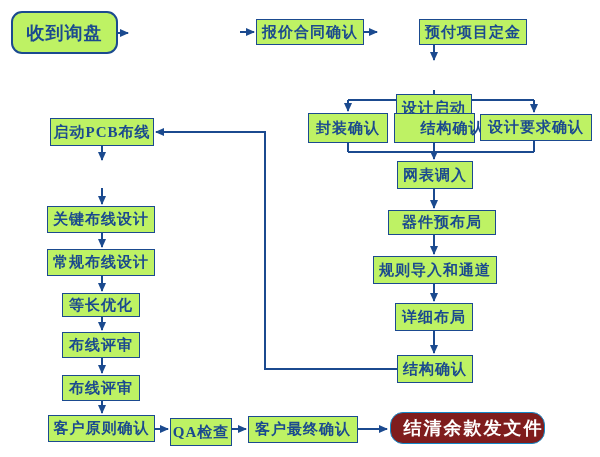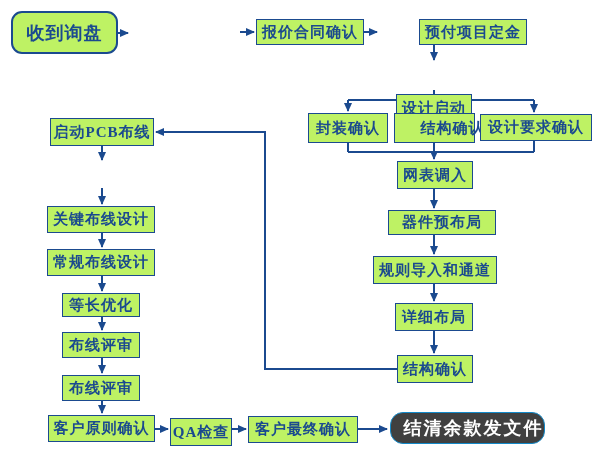--- a/index.html
+++ b/index.html
@@ -23,21 +23,21 @@
     white-space:nowrap;
     z-index:2;
   }
   .terminal-start{
     border:2.5px solid #1b4a8f;
     border-radius:11px;
     font-size:18px;
     letter-spacing:1px;
   }
   .terminal-end{
-    background:#404040;
+    background:#7f1d1d;
     border:1px solid #1289c8;
     border-radius:13px;
     color:#ffffff;
     font-size:18px;
     letter-spacing:2px;
     padding-left:12px;
   }
 </style>
 </head>
 <body>

